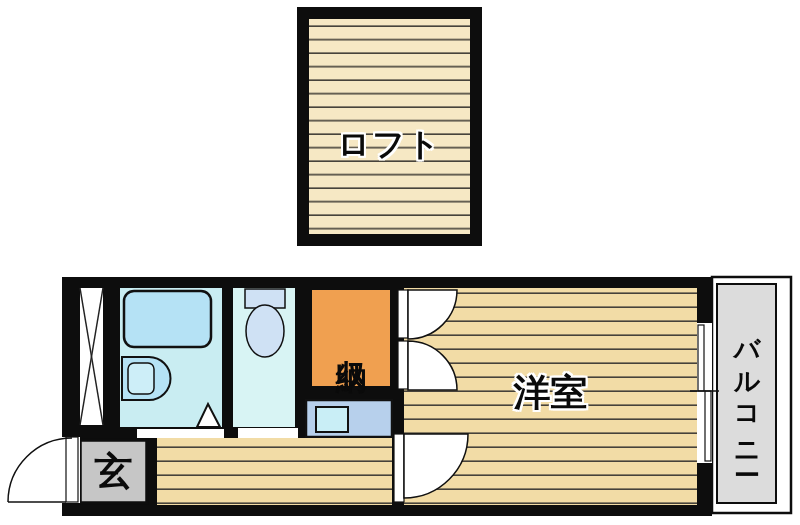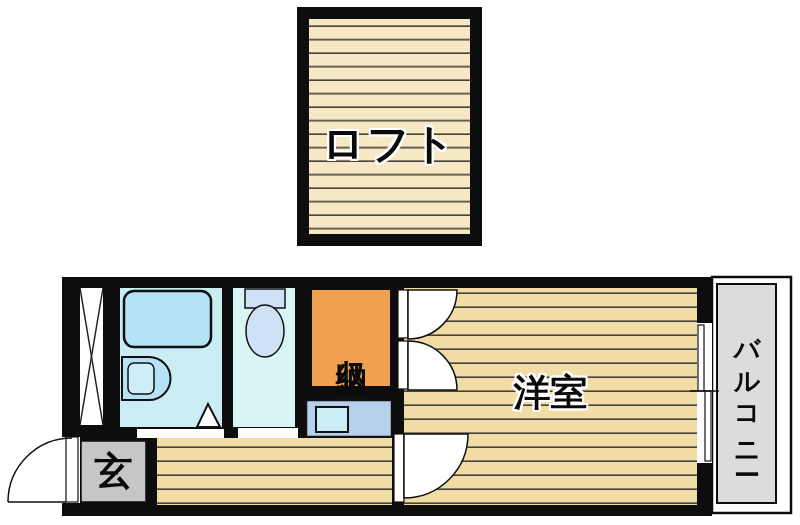--- a/index.html
+++ b/index.html
@@ -11,21 +11,21 @@
   .lbl{
     position:absolute;display:flex;align-items:center;justify-content:center;
     font-weight:bold;color:#0a0a0a;text-align:center;line-height:1.15;
     pointer-events:none;white-space:pre;
   }
   .halo{
     text-shadow:-2px -2px 0 #fff,2px -2px 0 #fff,-2px 2px 0 #fff,2px 2px 0 #fff,
                 -2px 0 0 #fff,2px 0 0 #fff,0 -2px 0 #fff,0 2px 0 #fff;
   }
   .vtext{writing-mode:vertical-rl;}
-  #loftLbl{left:309px;top:19px;width:161px;height:251px;font-size:42px;letter-spacing:2px;}
+  #loftLbl{left:309px;top:19px;width:161px;height:251px;font-size:32px;letter-spacing:2px;}
   #westLbl{left:404px;top:346px;width:293px;height:92px;flex-direction:column;font-size:37px;line-height:41px;}
   #storLbl{left:310px;top:290px;width:82px;height:96px;font-size:31px;letter-spacing:3px;}
   #balcLbl{left:717px;top:284px;width:59px;height:219px;font-size:26px;letter-spacing:6px;}
   #genkLbl{left:80px;top:440px;width:67px;height:63px;font-size:38px;}
 </style>
 </head>
 <body>
 
 <div class="canvas">
 

